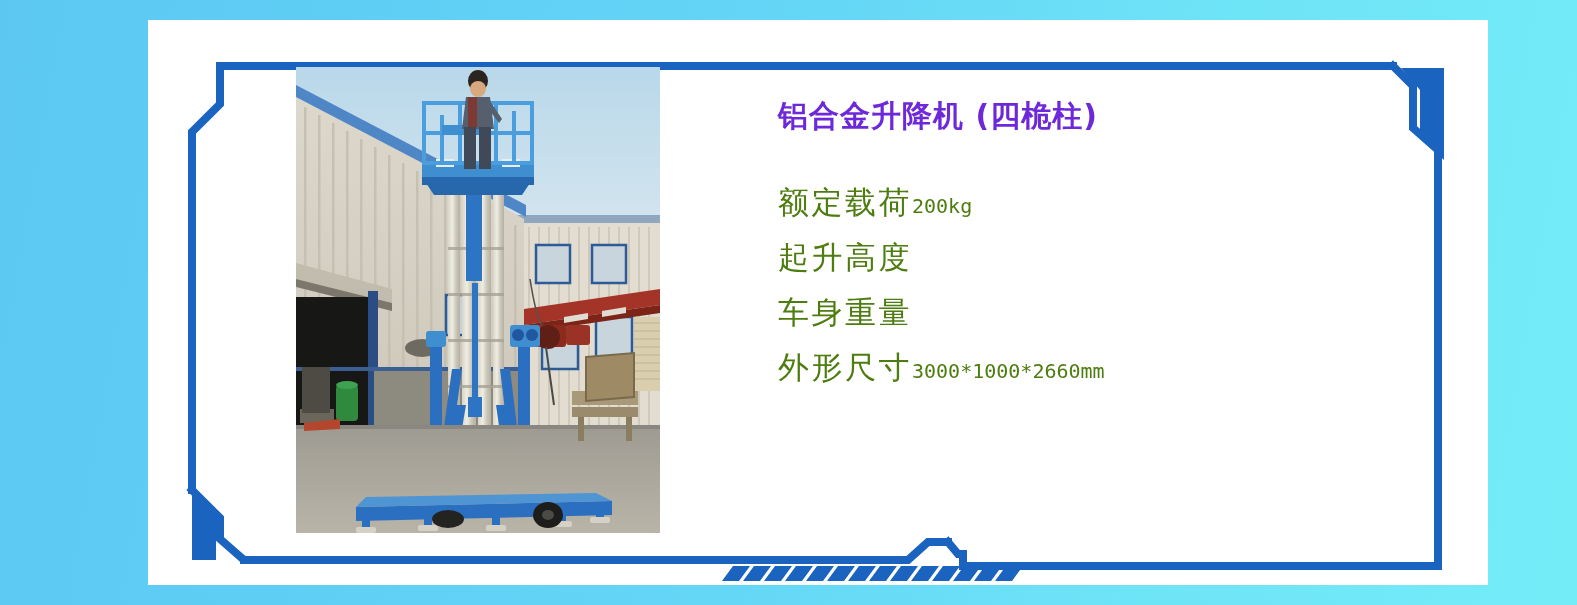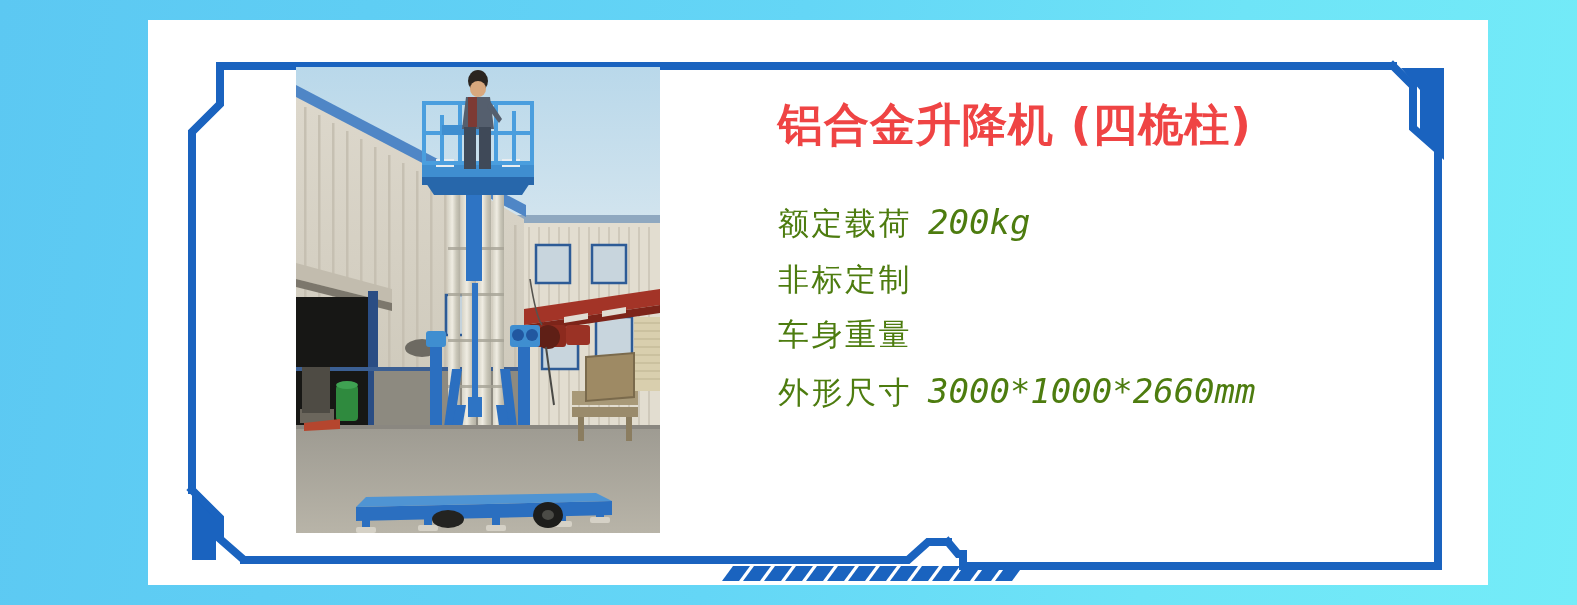--- a/index.html
+++ b/index.html
@@ -28,43 +28,42 @@
     overflow:hidden;
   }
   #photo svg{ display:block; width:364px; height:466px; }
   
   #textcol{
     position:absolute; left:630px; top:78px;
     width:660px;
   }
   #title{
     font-family:"DejaVu Sans","Liberation Sans",sans-serif;
-    font-size:45px; font-weight:bold; letter-spacing:1px;
-    color:#ef4444; line-height:1.2; white-space:nowrap;
+    font-size:30px; font-weight:bold; letter-spacing:1px;
+    color:#6d28d9; line-height:1.2; white-space:nowrap;
   }
   #specs{ margin-top:46px; }
   .spec-row{
     display:flex; align-items:baseline;
     margin-bottom:11px;
     color:#4d7c0f;
     font-size:31px;
     line-height:1.42;
     white-space:nowrap;
   }
   .spec-label{
     font-family:"DejaVu Sans","Liberation Sans",sans-serif;
     letter-spacing:2.5px;
     font-weight:400;
   }
   .spec-value{
     font-family:"DejaVu Sans Mono","Liberation Mono",monospace;
-    margin-left:16px;
-    font-size:34px;
+    margin-left:0;
+    font-size:20px;
     letter-spacing:0px;
-    font-style:italic;
   }
   .spec-row.single .spec-label{ letter-spacing:2.5px; }
 </style>
 </head>
 <body>
 
 <div id="banner">
 
   <div id="card">
 
@@ -321,21 +320,21 @@
       <div id="title">铝合金升降机 (四桅柱)</div>
 
       <div id="specs">
 
         <div class="spec-row">
           <span class="spec-label">额定载荷</span>
           <span class="spec-value">200kg</span>
         </div>
 
         <div class="spec-row">
-          <span class="spec-label">非标定制</span>
+          <span class="spec-label">起升高度</span>
         </div>
 
         <div class="spec-row">
           <span class="spec-label">车身重量</span>
         </div>
 
         <div class="spec-row">
           <span class="spec-label">外形尺寸</span>
           <span class="spec-value">3000*1000*2660mm</span>
         </div>

